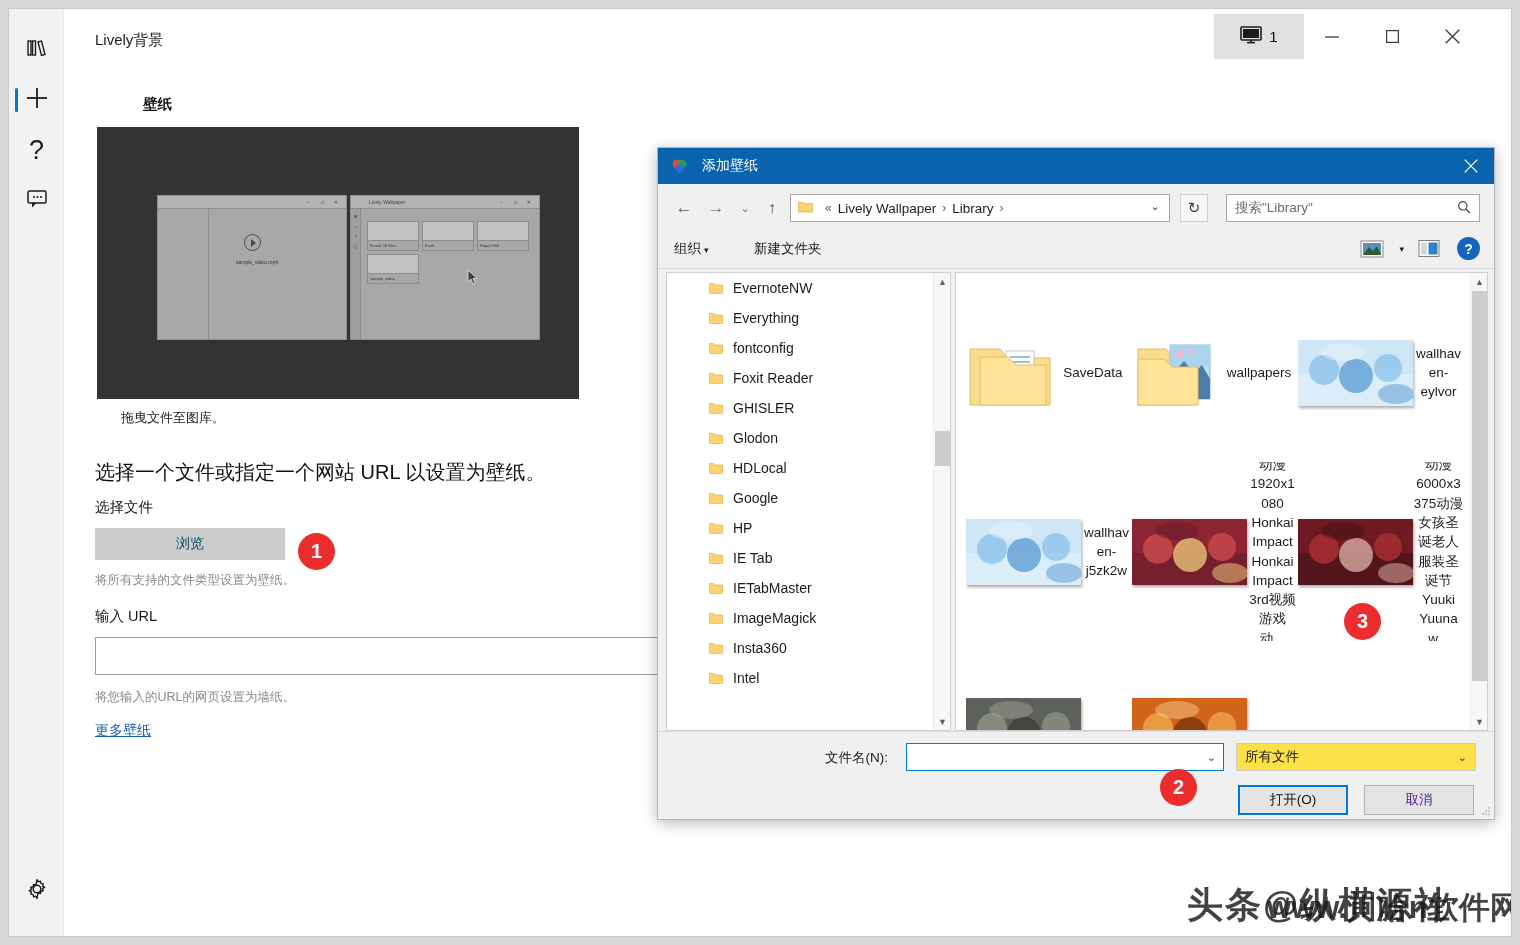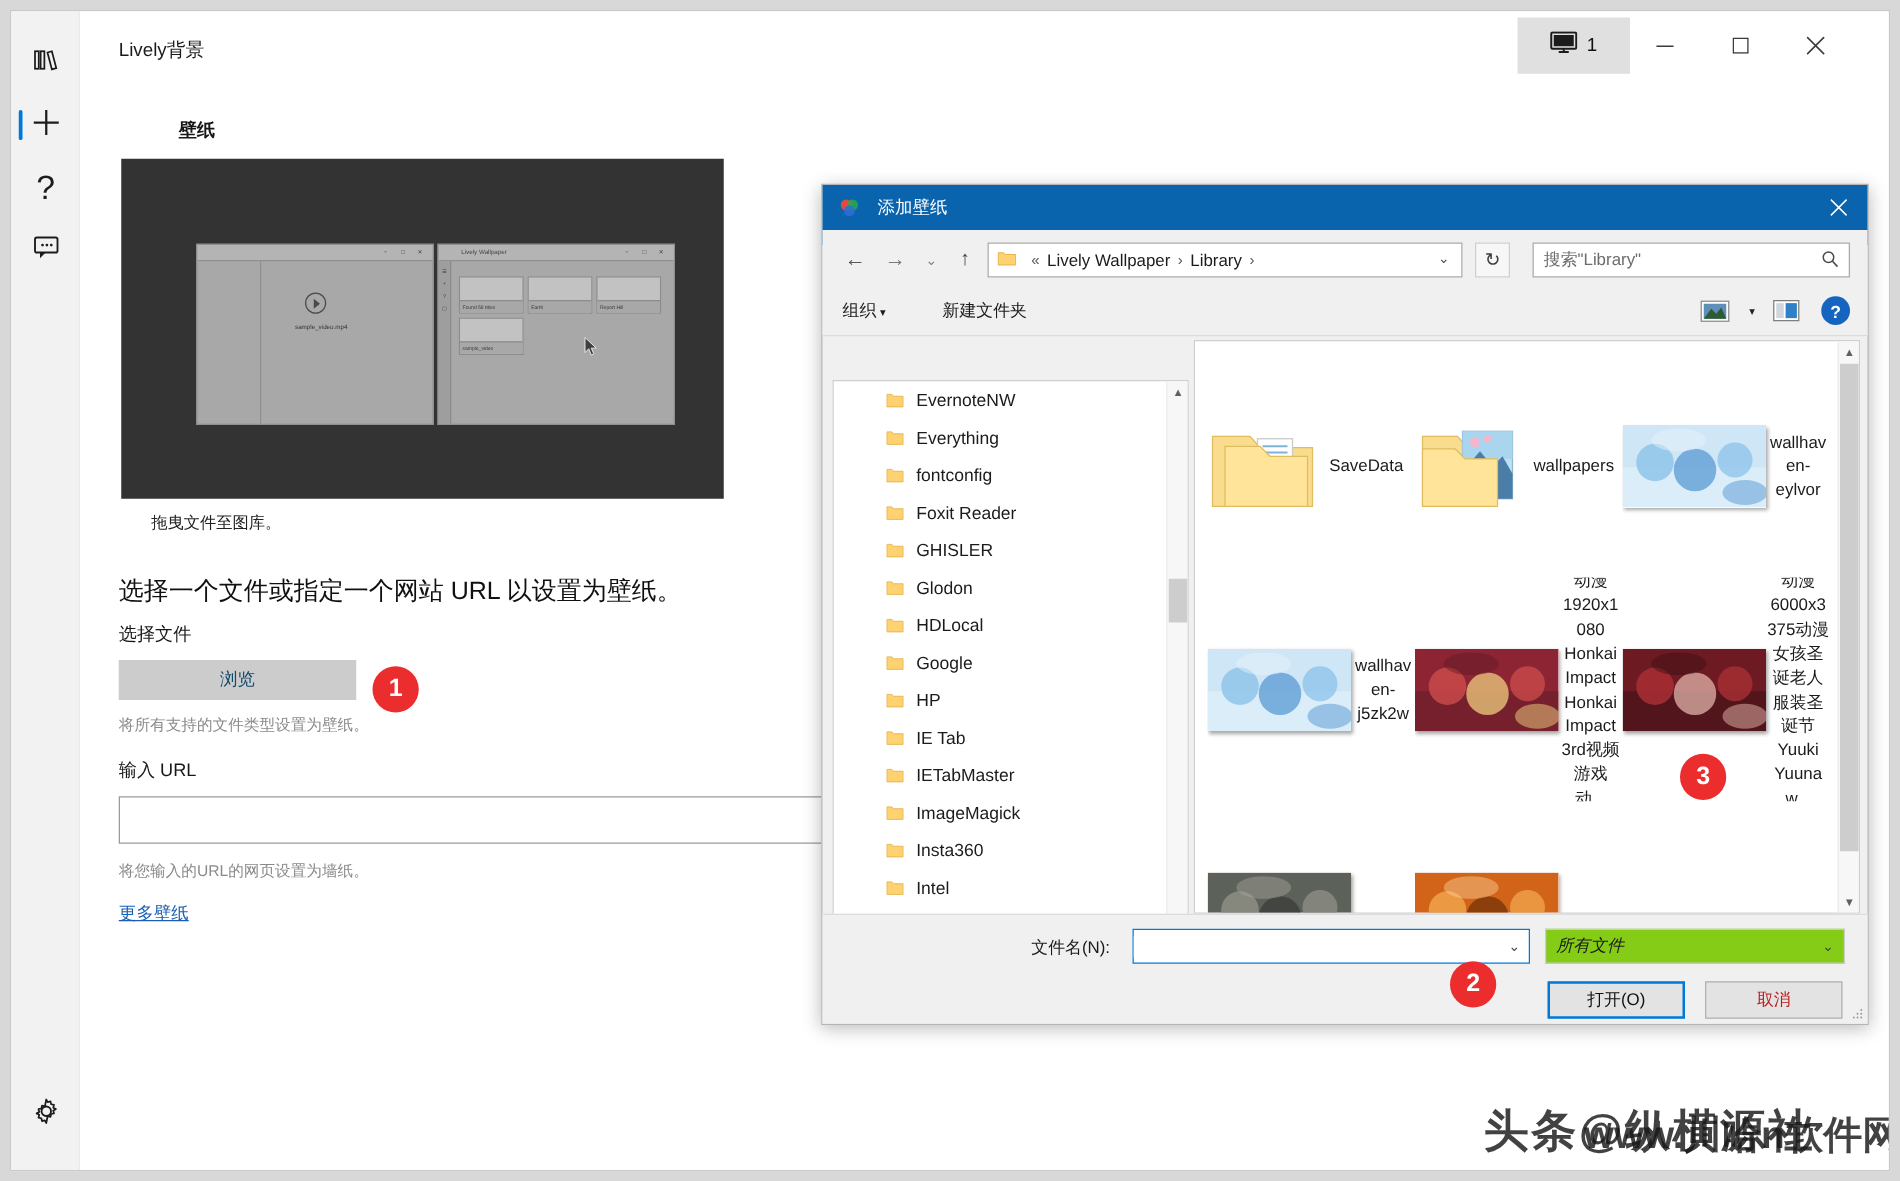--- a/index.html
+++ b/index.html
@@ -302,21 +302,20 @@
     font-size: 14px; font-weight: bold;
   }
 
   
   #tree-pane {
     position: absolute; left: 8px; top: 124px;
     width: 285px; height: 459px;
     background: #ffffff;
     border: 1px solid #cfcfcf;
     overflow: hidden;
-    margin-top: 32px;
   }
   .tree-item {
     height: 30px;
     display: flex; align-items: center;
     padding-left: 66px;
     font-size: 14px; color: #1b1b1b;
   }
   .folder-mini {
     position: absolute; margin-left: -24px;
     width: 14px; height: 13px;
@@ -411,42 +410,42 @@
     position: absolute; right: 7px; font-size: 11px; color: #3c3c3c;
   }
   #fn-input input {
     border: none; outline: none; width: 290px;
     padding-left: 5px; font-size: 13.5px;
     font-family: "Liberation Sans", sans-serif;
   }
   #filter-select {
     position: absolute; left: 578px; top: 11px;
     width: 240px; height: 28px;
-    background: #84cc16;
+    background: #fde047;
     border: 1px solid #cbcbcb;
     display: flex; align-items: center;
-    font-size: 13.5px; color: #1b1b1b; font-style: italic;
+    font-size: 13.5px; color: #1b1b1b;
   }
   #filter-select .txt { margin-left: 8px; }
   #filter-select .caret { position: absolute; right: 8px; font-size: 11px; color: #3c3c3c; }
   #btn-open {
     position: absolute; left: 580px; top: 53px;
     width: 110px; height: 30px;
     background: #e3e3e3;
     border: 2px solid #0078d7;
     font-size: 13.5px; color: #111;
     font-family: "Liberation Sans", sans-serif;
     cursor: pointer;
   }
   #btn-cancel {
     position: absolute; left: 706px; top: 53px;
     width: 110px; height: 30px;
     background: #e3e3e3;
     border: 1px solid #b0b0b0;
-    font-size: 13.5px; color: #b91c1c;
+    font-size: 13.5px; color: #4c1d95;
     font-family: "Liberation Sans", sans-serif;
     cursor: pointer;
   }
   #resize-grip {
     position: absolute; right: 3px; bottom: 3px;
     width: 11px; height: 11px; color: #9a9a9a; font-size: 10px;
   }
 
   
   .watermark {

